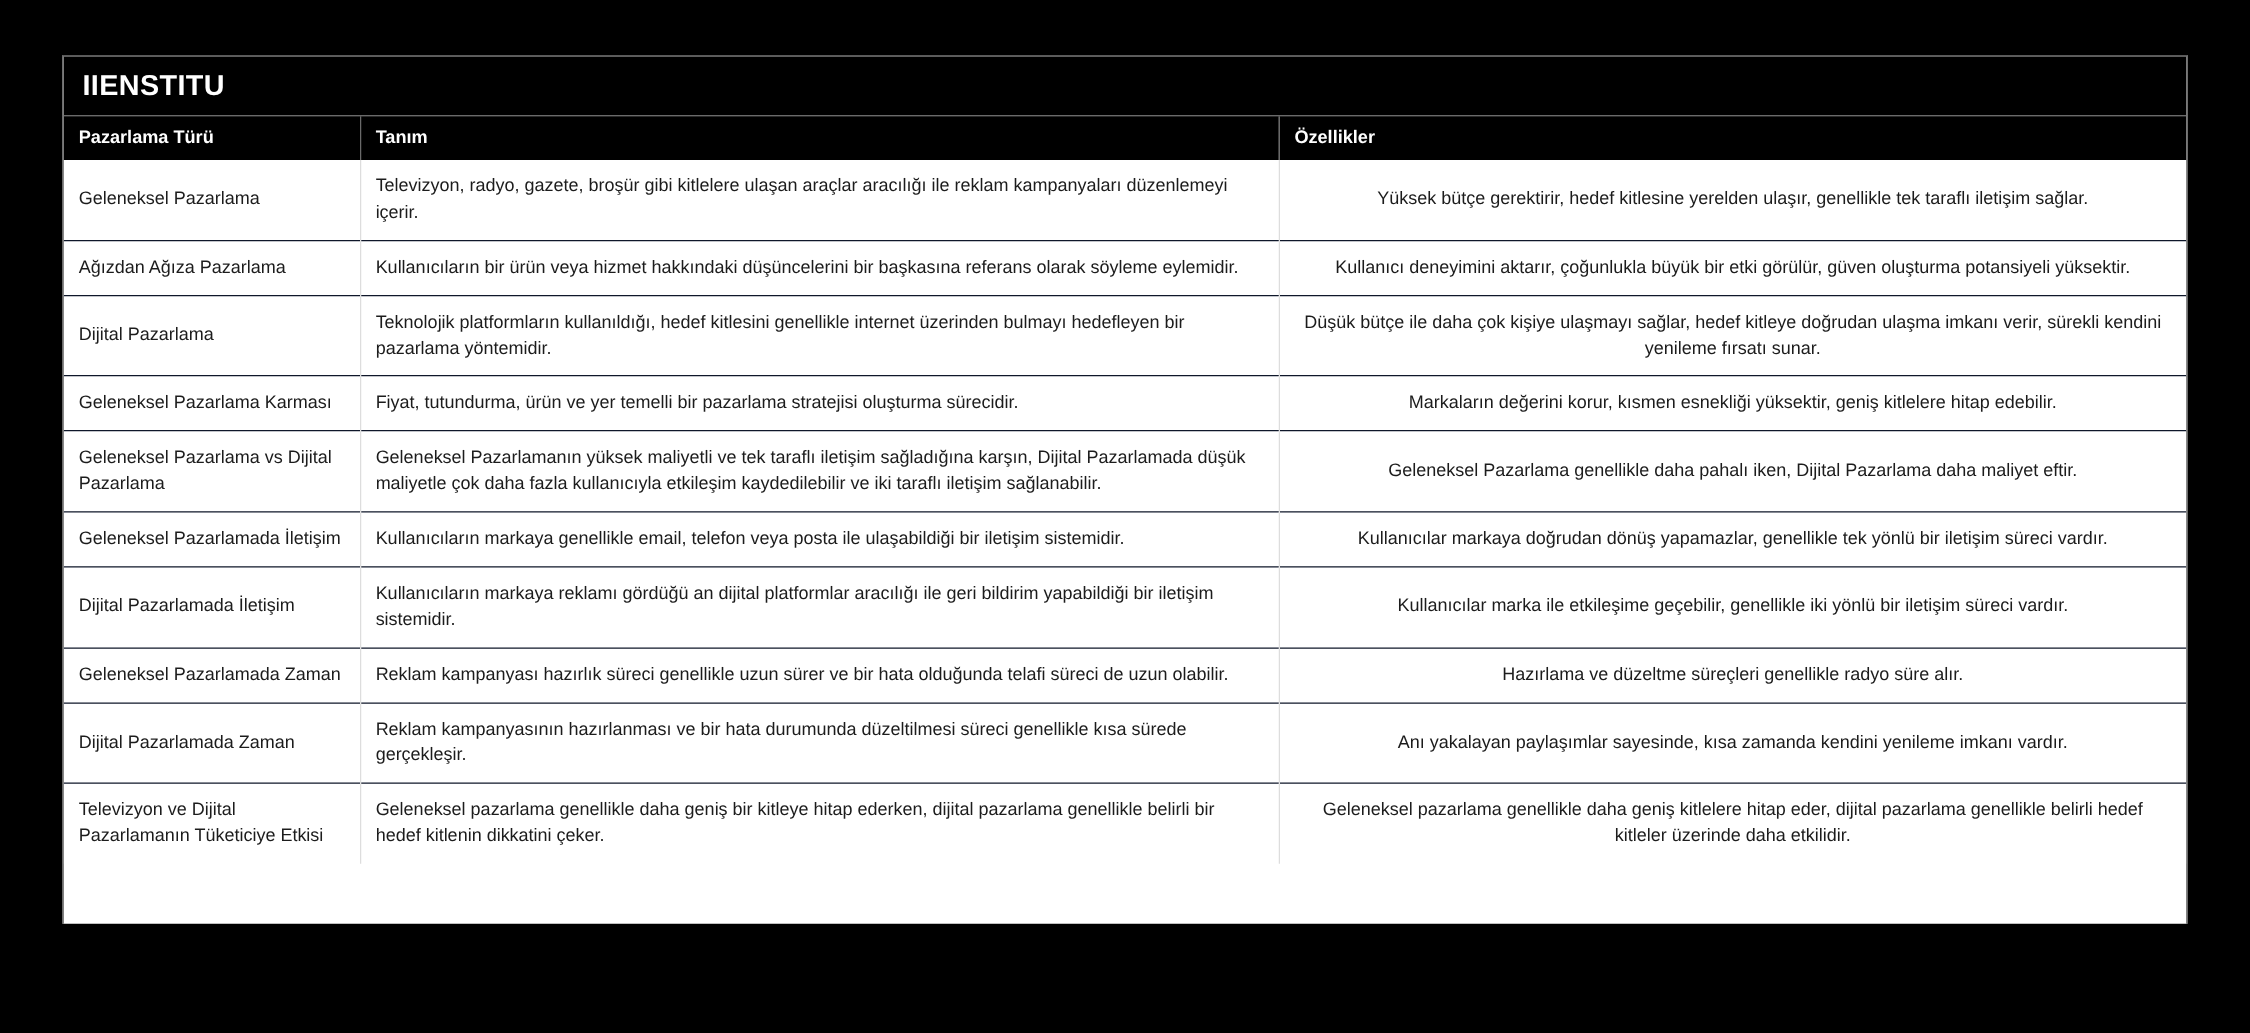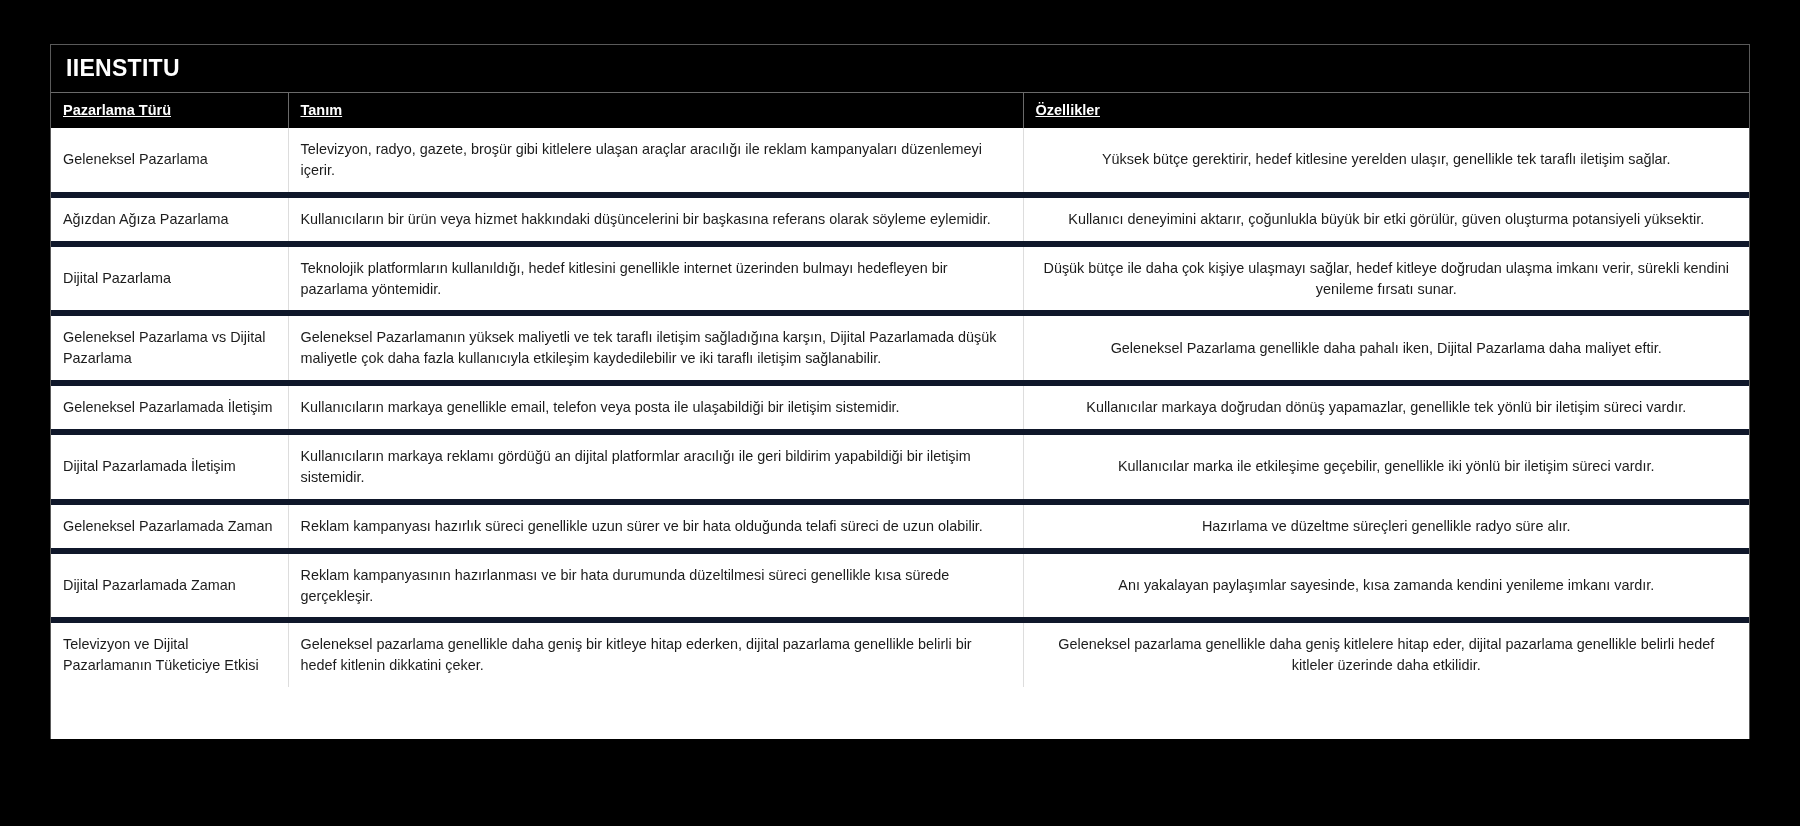--- a/index.html
+++ b/index.html
@@ -61,33 +61,32 @@
   table.grid thead th {
     background: #000000;
     color: #ffffff;
     font-size: 14.5px;
     font-weight: bold;
     text-align: left;
     padding: 9px 12px 10px 12px;
     vertical-align: middle;
     border-right: 1px solid #6a6a6a;
     box-sizing: border-box;
-    text-decoration: underline;
   }
   table.grid thead th:last-child { border-right: none; }
 
   table.grid tbody td {
     background: #ffffff;
     color: #1c1c1c;
     font-size: 14.4px;
     line-height: 1.45;
     text-align: left;
     vertical-align: middle;
     padding: 11px 12px 11px 12px;
-    border-top: 6px solid #0f172a;
+    border-top: 1px solid #0f172a;
     border-right: 1px solid #dddddd;
     box-sizing: border-box;
   }
   table.grid tbody td:last-child { border-right: none; text-align: center; }
   table.grid tbody tr:first-child td { border-top: none; }
 
   .col-1 { width: 237px; }
   .col-2 { width: 735px; }
   .col-3 { width: 726px; }
 
@@ -128,20 +127,25 @@
           <td class="cell-type">Ağızdan Ağıza Pazarlama</td>
           <td class="cell-desc">Kullanıcıların bir ürün veya hizmet hakkındaki düşüncelerini bir başkasına referans olarak söyleme eylemidir.</td>
           <td class="cell-feat">Kullanıcı deneyimini aktarır, çoğunlukla büyük bir etki görülür, güven oluşturma potansiyeli yüksektir.</td>
         </tr>
         <tr>
           <td class="cell-type">Dijital Pazarlama</td>
           <td class="cell-desc">Teknolojik platformların kullanıldığı, hedef kitlesini genellikle internet üzerinden bulmayı hedefleyen bir pazarlama yöntemidir.</td>
           <td class="cell-feat">Düşük bütçe ile daha çok kişiye ulaşmayı sağlar, hedef kitleye doğrudan ulaşma imkanı verir, sürekli kendini yenileme fırsatı sunar.</td>
         </tr>
         <tr>
+          <td class="cell-type">Geleneksel Pazarlama Karması</td>
+          <td class="cell-desc">Fiyat, tutundurma, ürün ve yer temelli bir pazarlama stratejisi oluşturma sürecidir.</td>
+          <td class="cell-feat">Markaların değerini korur, kısmen esnekliği yüksektir, geniş kitlelere hitap edebilir.</td>
+        </tr>
+        <tr>
           <td class="cell-type">Geleneksel Pazarlama vs Dijital Pazarlama</td>
           <td class="cell-desc">Geleneksel Pazarlamanın yüksek maliyetli ve tek taraflı iletişim sağladığına karşın, Dijital Pazarlamada düşük maliyetle çok daha fazla kullanıcıyla etkileşim kaydedilebilir ve iki taraflı iletişim sağlanabilir.</td>
           <td class="cell-feat">Geleneksel Pazarlama genellikle daha pahalı iken, Dijital Pazarlama daha maliyet eftir.</td>
         </tr>
         <tr>
           <td class="cell-type">Geleneksel Pazarlamada İletişim</td>
           <td class="cell-desc">Kullanıcıların markaya genellikle email, telefon veya posta ile ulaşabildiği bir iletişim sistemidir.</td>
           <td class="cell-feat">Kullanıcılar markaya doğrudan dönüş yapamazlar, genellikle tek yönlü bir iletişim süreci vardır.</td>
         </tr>
         <tr>

